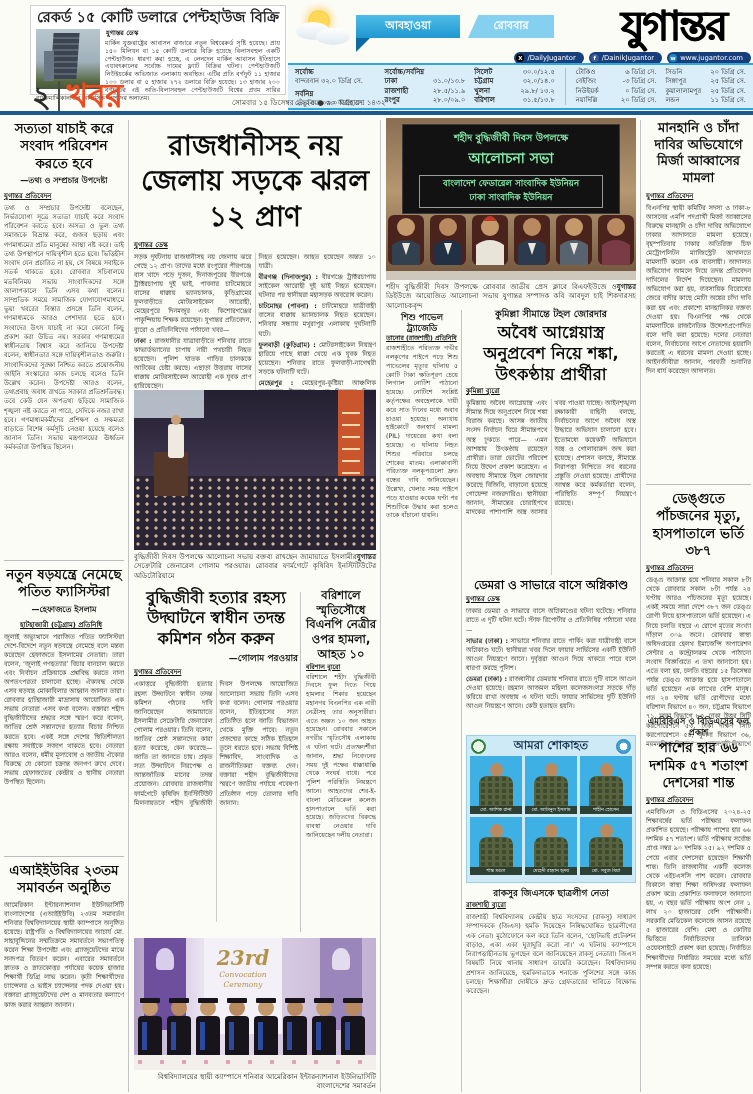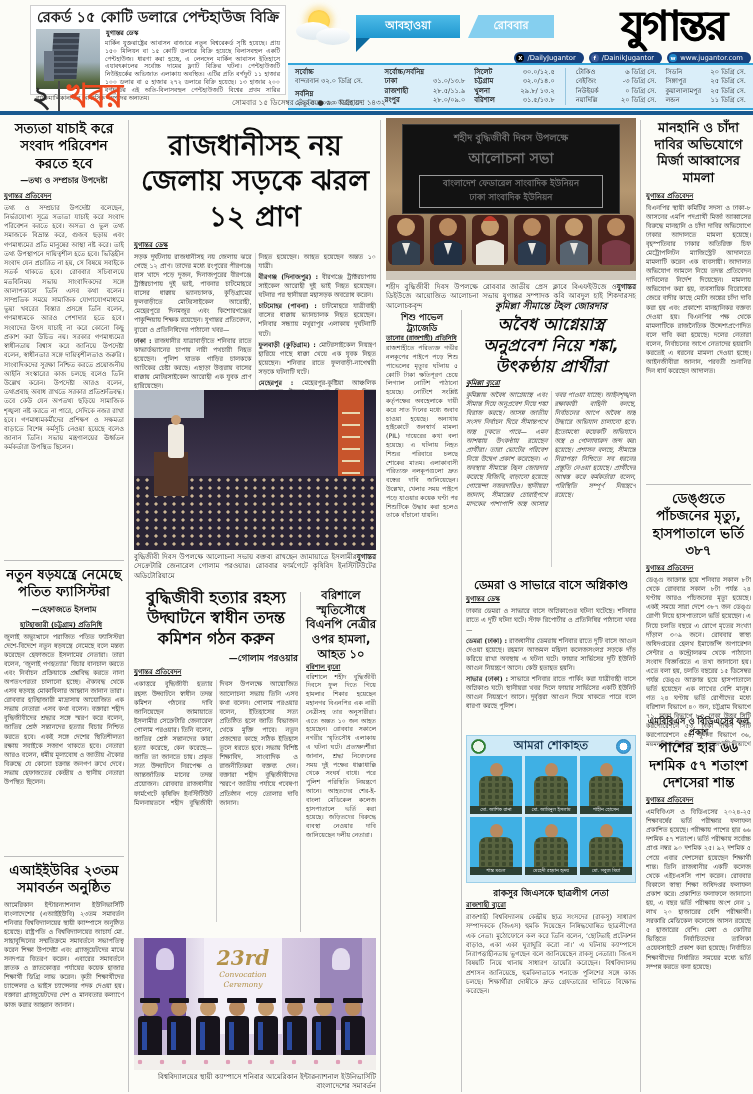--- a/index.html
+++ b/index.html
@@ -55,21 +55,21 @@
   .folio{left:32px;top:76px;height:36px;display:flex;align-items:flex-end;}
   .pageno{font-size:29px;font-weight:bold;color:#2b2b2b;line-height:1;}
   .fsep{width:2px;height:30px;background:#4a4a4a;margin:0 7px 1px 7px;}
   .section{font-size:33px;font-weight:900;color:#ee4a1f;line-height:1;letter-spacing:-1px;}
   .dateline{left:232px;top:97px;font-size:7.3px;color:#333;}
   .navyrule{left:0;top:111px;width:753px;height:4px;background:#1a5a90;}
   
   .pressphoto{left:386px;top:118px;width:250px;height:162px;overflow:hidden;
      background:linear-gradient(180deg,#8a6e51 0%,#b59770 45%,#6f543d 100%);}
   .banner{position:absolute;left:16px;right:16px;top:6px;height:88px;background:#121212;border:1px solid #3a3a3a;
-     text-align:center;color:#737373;}
+     text-align:center;color:#86efac;}
   .banner .b1{font-size:9.5px;font-weight:bold;margin-top:6px;}
   .banner .b2{font-size:14px;font-weight:bold;margin-top:1px;}
   .banner .bbox{margin:4px 16px 0;border:1px solid #9a9a9a;padding:1px 0 2px;}
   .banner .b3{font-size:8.6px;font-weight:bold;}
   .banner .b4{font-size:8.6px;font-weight:bold;}
   .tableband{position:absolute;left:0;bottom:0;width:100%;height:9px;background:#cec7bb;}
   .audphoto{left:134px;top:390px;width:242px;height:160px;overflow:hidden;background:linear-gradient(180deg,#241f31,#433a52 60%,#2c2638);}
   .aud-screen{position:absolute;left:0;top:0;width:70px;height:28px;background:#cdd6df;opacity:.85;}
   .aud-banner{position:absolute;right:12px;top:0;width:26px;height:118px;background:#c8552c;}
   .aud-banner:before{content:"";position:absolute;left:4px;top:12px;width:18px;height:80px;
@@ -385,34 +385,34 @@
     <span class="credit">যুগান্তর</span>
     <span>শহীদ বুদ্ধিজীবী দিবস উপলক্ষে রোববার জাতীয় প্রেস ক্লাবে বিএফইউজে ও ডিইউজে আয়োজিত আলোচনা সভায় যুগান্তর সম্পাদক কবি আবদুল হাই শিকদারসহ আলোচকবৃন্দ</span>
   </div>
 
   <div class="abs" style="left:386px;top:312px;width:72px;">
     <div class="kk" style="font-size:8.5px;">শিশু পাভেল ট্র্যাজেডি</div>
     <div class="by" style="font-size:6.2px;">তানোর (রাজশাহী) প্রতিনিধি</div>
     <div class="bd" style="height:250px;font-size:6.2px;">রাজশাহীতে পরিত্যক্ত গভীর নলকূপের পাইপে পড়ে শিশু পাভেলের মৃত্যুর ঘটনায় ৫ কোটি টাকা ক্ষতিপূরণ চেয়ে লিগ্যাল নোটিশ পাঠানো হয়েছে। নোটিশে সংশ্লিষ্ট কর্তৃপক্ষের অবহেলাকে দায়ী করে সাত দিনের মধ্যে জবাব চাওয়া হয়েছে। অন্যথায় হাইকোর্টে জনস্বার্থ মামলা (PIL) দায়েরের কথা বলা হয়েছে। এ ঘটনায় নিহত শিশুর পরিবারে চলছে শোকের মাতম। এলাকাবাসী পরিত্যক্ত নলকূপগুলো দ্রুত বন্ধের দাবি জানিয়েছেন। উল্লেখ্য, খেলার সময় পাইপে পড়ে যাওয়ার কয়েক ঘণ্টা পর শিশুটিকে উদ্ধার করা হলেও তাকে বাঁচানো যায়নি।</div>
   </div>
 
-  <div class="abs" style="left:466px;top:300px;width:170px;font-style:italic;">
+  <div class="abs" style="left:466px;top:308px;width:170px;">
     <div class="kk" style="font-size:9.5px;">কুমিল্লা সীমান্তে টহল জোরদার</div>
     <div class="hl" style="font-size:16.5px;margin-top:2px;">অবৈধ আগ্নেয়াস্ত্র অনুপ্রবেশ নিয়ে শঙ্কা, উৎকণ্ঠায় প্রার্থীরা</div>
     <div class="by">কুমিল্লা ব্যুরো</div>
     <div class="bd cols2" style="height:176px;margin-top:2px;">কুমিল্লায় অবৈধ আগ্নেয়াস্ত্র এবং সীমান্ত দিয়ে অনুপ্রবেশ নিয়ে শঙ্কা বিরাজ করছে। আসন্ন জাতীয় সংসদ নির্বাচন ঘিরে সীমান্তপথে অস্ত্র ঢুকতে পারে— এমন আশঙ্কায় উৎকণ্ঠায় রয়েছেন প্রার্থীরা। তারা ভোটের পরিবেশ নিয়ে উদ্বেগ প্রকাশ করেছেন। এ অবস্থায় সীমান্তে টহল জোরদার করেছে বিজিবি, বাড়ানো হয়েছে গোয়েন্দা নজরদারিও। স্থানীয়রা জানান, সীমান্তের চোরাইপথে মাদকের পাশাপাশি অস্ত্র আসার খবর পাওয়া যাচ্ছে। আইনশৃঙ্খলা রক্ষাকারী বাহিনী বলছে, নির্বাচনের আগে অবৈধ অস্ত্র উদ্ধারে অভিযান চালানো হবে। ইতোমধ্যে কয়েকটি অভিযানে অস্ত্র ও গোলাবারুদ জব্দ করা হয়েছে। প্রশাসন বলছে, সীমান্তে নিরাপত্তা নিশ্চিতে সব ধরনের প্রস্তুতি নেওয়া হয়েছে। প্রার্থীদের আশ্বস্ত করে কর্মকর্তারা বলেন, পরিস্থিতি সম্পূর্ণ নিয়ন্ত্রণে রয়েছে।</div>
   </div>
 
   <div class="abs" style="left:466px;top:578px;width:170px;">
     <div class="hl" style="font-size:12px;letter-spacing:-0.2px;">ডেমরা ও সাভারে বাসে অগ্নিকাণ্ড</div>
     <div class="by">যুগান্তর ডেস্ক</div>
     <div class="bd" style="height:128px;margin-top:2px;">
       <p>ঢাকার ডেমরা ও সাভারে বাসে অগ্নিকাণ্ডের ঘটনা ঘটেছে। শনিবার রাতে এ দুটি ঘটনা ঘটে। স্টাফ রিপোর্টার ও প্রতিনিধির পাঠানো খবর—</p>
+      <p><b class="pl">সাভার (ঢাকা) :</b> <span>সাভারে শনিবার রাতে পার্কিং করা যাত্রীবাহী বাসে অগ্নিকাণ্ড ঘটে। স্থানীয়রা খবর দিলে ফায়ার সার্ভিসের একটি ইউনিট আগুন নিয়ন্ত্রণে আনে। দুর্বৃত্তরা আগুন দিয়ে থাকতে পারে বলে ধারণা করছে পুলিশ।</span></p>
       <p><b class="pl">ডেমরা (ঢাকা) :</b> <span>রাজধানীর ডেমরায় শনিবার রাতে দুটি বাসে আগুন দেওয়া হয়েছে। রহমান আজমল মহিলা কলেজসংলগ্ন সড়কে দাঁড় করিয়ে রাখা অবস্থায় এ ঘটনা ঘটে। ফায়ার সার্ভিসের দুটি ইউনিট আগুন নিয়ন্ত্রণে আনে। কেউ হতাহত হয়নি।</span></p>
-      <p><b class="pl">সাভার (ঢাকা) :</b> <span>সাভারে শনিবার রাতে পার্কিং করা যাত্রীবাহী বাসে অগ্নিকাণ্ড ঘটে। স্থানীয়রা খবর দিলে ফায়ার সার্ভিসের একটি ইউনিট আগুন নিয়ন্ত্রণে আনে। দুর্বৃত্তরা আগুন দিয়ে থাকতে পারে বলে ধারণা করছে পুলিশ।</span></p>
     </div>
   </div>
 
   <div class="abs mourn">
     <div class="mhead">
       <span class="memb army"></span>
       <span class="mtitle">আমরা শোকাহত</span>
       <span class="memb un"></span>
     </div>
     <div class="mgrid">

